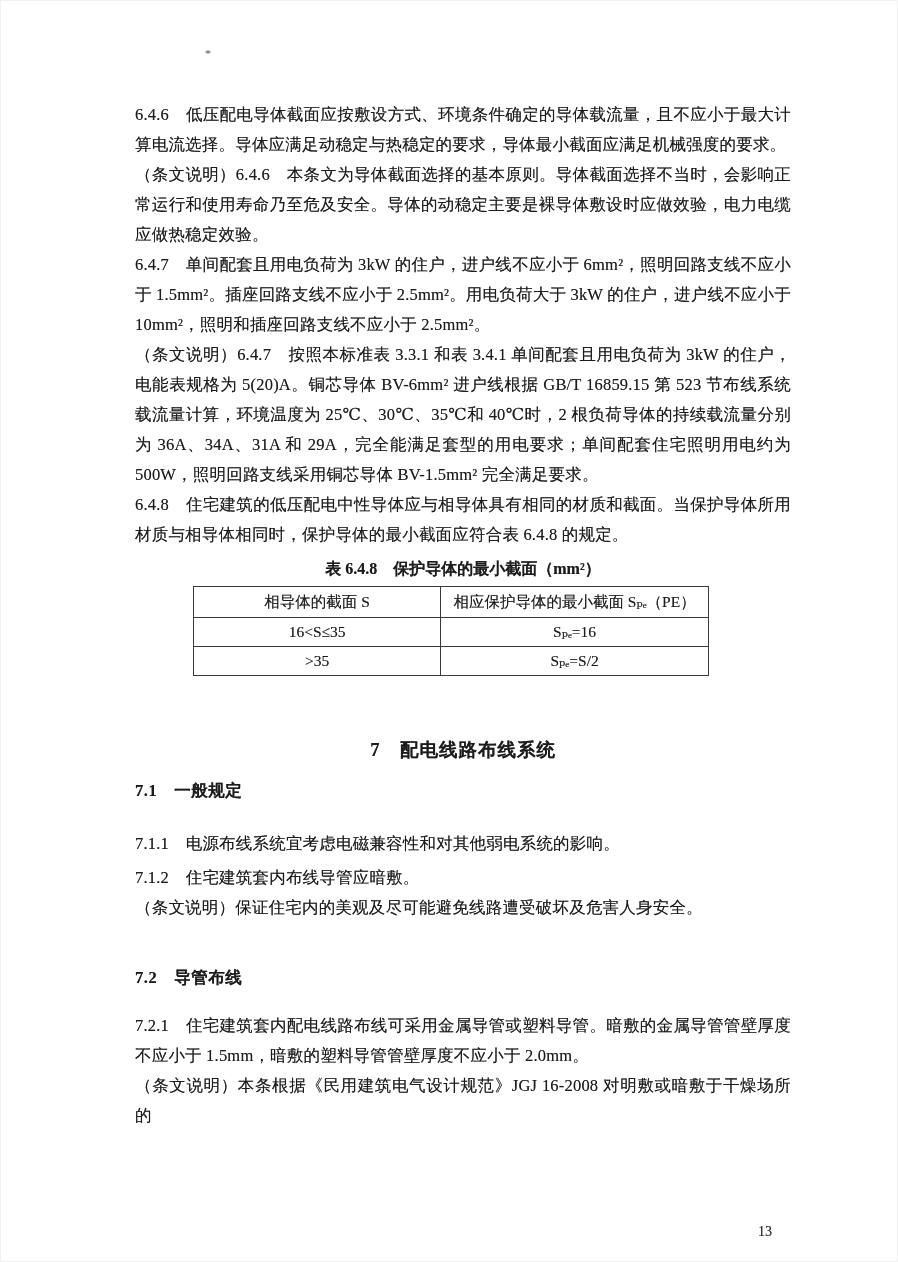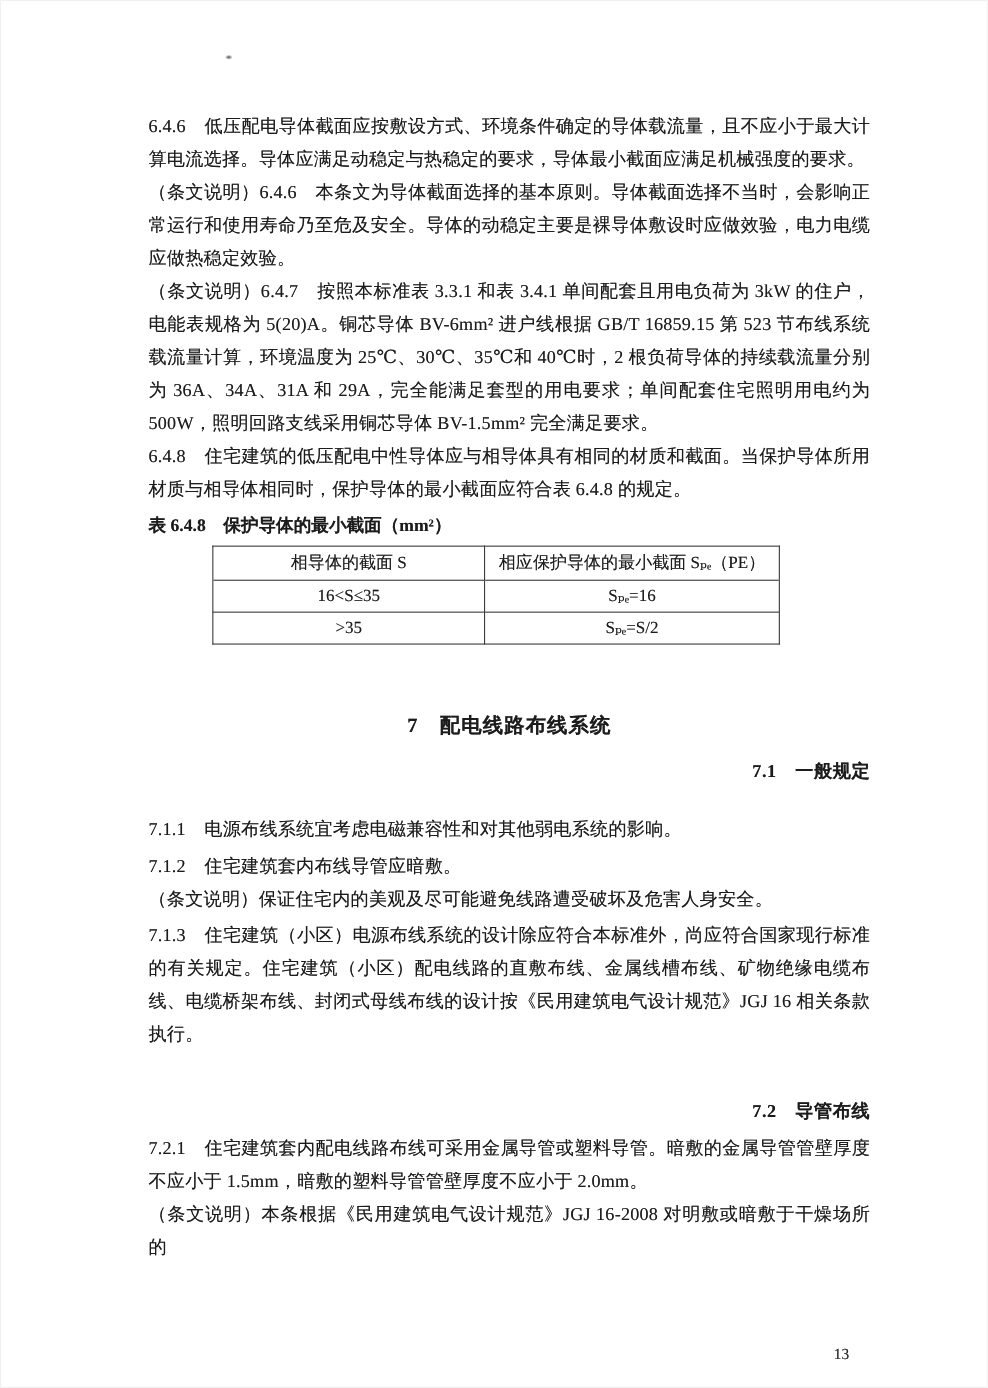--- a/index.html
+++ b/index.html
@@ -27,21 +27,21 @@
     font-size: 16.5px;
     line-height: 30px;
     text-align: justify;
     margin: 0;
     text-shadow: 0 0 0.5px rgba(20,20,20,0.55);
     letter-spacing: 0.2px;
   }
   .table-caption {
     font-size: 16px;
     font-weight: bold;
-    text-align: left;
+    text-align: center;
     margin: 6px 0 4px 0;
     line-height: 26px;
     text-shadow: 0 0 0.5px rgba(20,20,20,0.55);
   }
   .spec-table {
     border-collapse: collapse;
     margin: 4px 0 0 58px;
     width: 516px;
     table-layout: fixed;
   }
@@ -66,30 +66,30 @@
     font-weight: bold;
     text-align: center;
     margin: 60px 0 0 0;
     line-height: 28px;
     letter-spacing: 1px;
     text-shadow: 0 0 0.5px rgba(20,20,20,0.6);
   }
   .section-heading {
     font-size: 16.5px;
     font-weight: bold;
-    text-align: right;
+    text-align: left;
     margin: 14px 0 0 0;
     line-height: 26px;
     letter-spacing: 0.5px;
     text-shadow: 0 0 0.5px rgba(20,20,20,0.6);
   }
   .mt8  { margin-top: 25px; }
   .mt4  { margin-top: 4px; }
   .mt2  { margin-top: 2px; }
-  .mt10 { margin-top: 6px; }
+  .mt10 { margin-top: 20px; }
   .section-heading.second { margin-top: 42px; }
   .page-number {
     position: absolute;
     left: 758px;
     top: 1224px;
     font-size: 14px;
     color: #2a2a2a;
     text-shadow: 0 0 0.5px rgba(20,20,20,0.5);
   }
   .scan-speck {
@@ -106,20 +106,21 @@
 <body>
 
 <div class="page">
 
   <div class="scan-speck"></div>
 
   <div class="content">
 
     <p class="para">6.4.6　低压配电导体截面应按敷设方式、环境条件确定的导体载流量，且不应小于最大计算电流选择。导体应满足动稳定与热稳定的要求，导体最小截面应满足机械强度的要求。</p>
     <p class="para">（条文说明）6.4.6　本条文为导体截面选择的基本原则。导体截面选择不当时，会影响正常运行和使用寿命乃至危及安全。导体的动稳定主要是裸导体敷设时应做效验，电力电缆应做热稳定效验。</p>
+    <p class="para">6.4.7　单间配套且用电负荷为 3kW 的住户，进户线不应小于 6mm²，照明回路支线不应小于 1.5mm²。插座回路支线不应小于 2.5mm²。用电负荷大于 3kW 的住户，进户线不应小于 10mm²，照明和插座回路支线不应小于 2.5mm²。</p>
     <p class="para">（条文说明）6.4.7　按照本标准表 3.3.1 和表 3.4.1 单间配套且用电负荷为 3kW 的住户，电能表规格为 5(20)A。铜芯导体 BV-6mm² 进户线根据 GB/T 16859.15 第 523 节布线系统载流量计算，环境温度为 25℃、30℃、35℃和 40℃时，2 根负荷导体的持续载流量分别为 36A、34A、31A 和 29A，完全能满足套型的用电要求；单间配套住宅照明用电约为 500W，照明回路支线采用铜芯导体 BV-1.5mm² 完全满足要求。</p>
     <p class="para">6.4.8　住宅建筑的低压配电中性导体应与相导体具有相同的材质和截面。当保护导体所用材质与相导体相同时，保护导体的最小截面应符合表 6.4.8 的规定。</p>
 
     <div class="table-caption">表 6.4.8　保护导体的最小截面（mm²）</div>
 
     <table class="spec-table">
       <colgroup>
         <col class="left-col">
         <col class="right-col">
       </colgroup>
@@ -140,21 +141,20 @@
         </tr>
       </tbody>
     </table>
 
     <h1 class="chapter-heading">7　配电线路布线系统</h1>
     <h2 class="section-heading">7.1　一般规定</h2>
 
     <p class="para mt8">7.1.1　电源布线系统宜考虑电磁兼容性和对其他弱电系统的影响。</p>
     <p class="para mt4">7.1.2　住宅建筑套内布线导管应暗敷。</p>
     <p class="para">（条文说明）保证住宅内的美观及尽可能避免线路遭受破坏及危害人身安全。</p>
-    <p class="para mt2">7.1.3　住宅建筑（小区）电源布线系统的设计除应符合本标准外，尚应符合国家现行标准的有关规定。住宅建筑（小区）配电线路的直敷布线、金属线槽布线、矿物绝缘电缆布线、电缆桥架布线、封闭式母线布线的设计按《民用建筑电气设计规范》JGJ 16 相关条款执行。</p>
 
     <h2 class="section-heading second">7.2　导管布线</h2>
 
     <p class="para mt10">7.2.1　住宅建筑套内配电线路布线可采用金属导管或塑料导管。暗敷的金属导管管壁厚度不应小于 1.5mm，暗敷的塑料导管管壁厚度不应小于 2.0mm。</p>
     <p class="para">（条文说明）本条根据《民用建筑电气设计规范》JGJ 16-2008 对明敷或暗敷于干燥场所的</p>
 
   </div>
 
   <div class="page-number">13</div>
 

